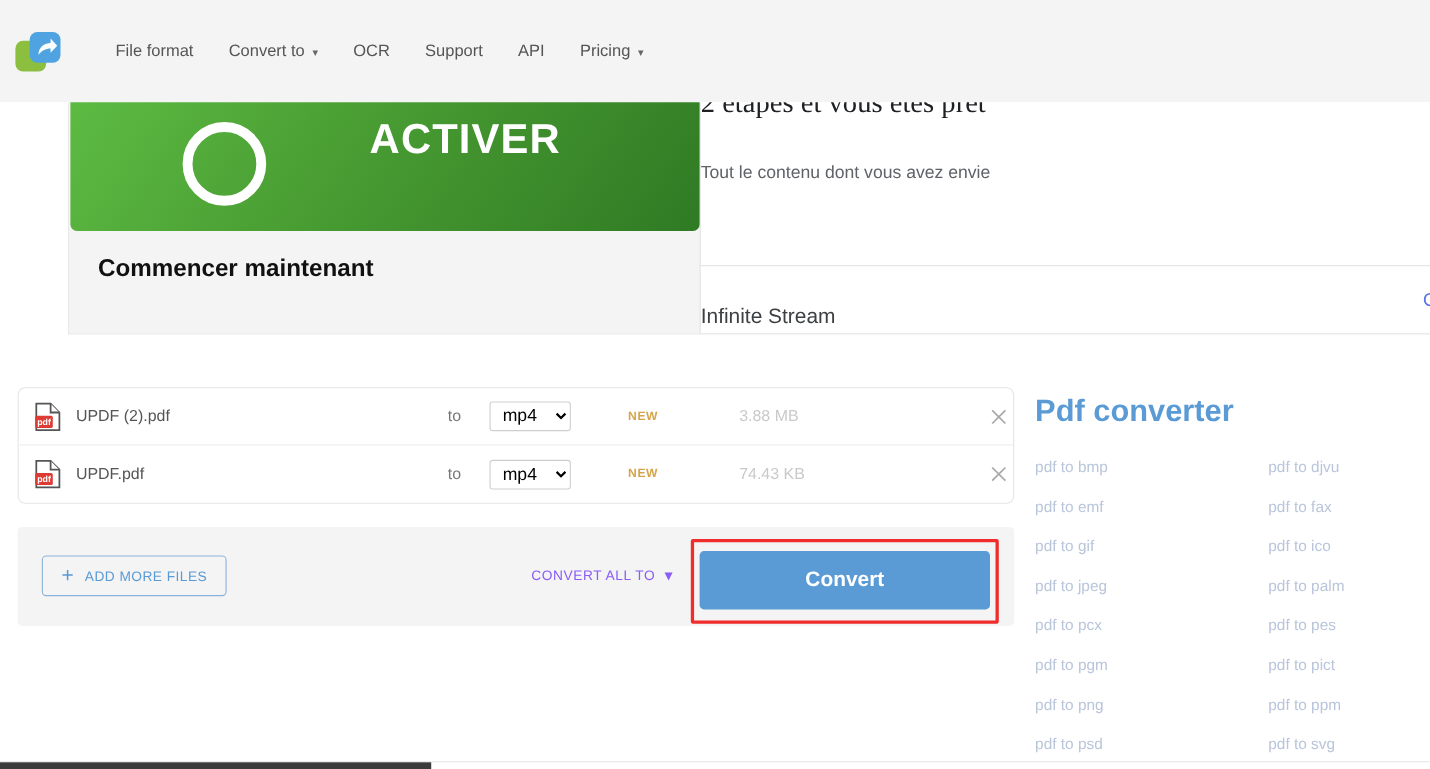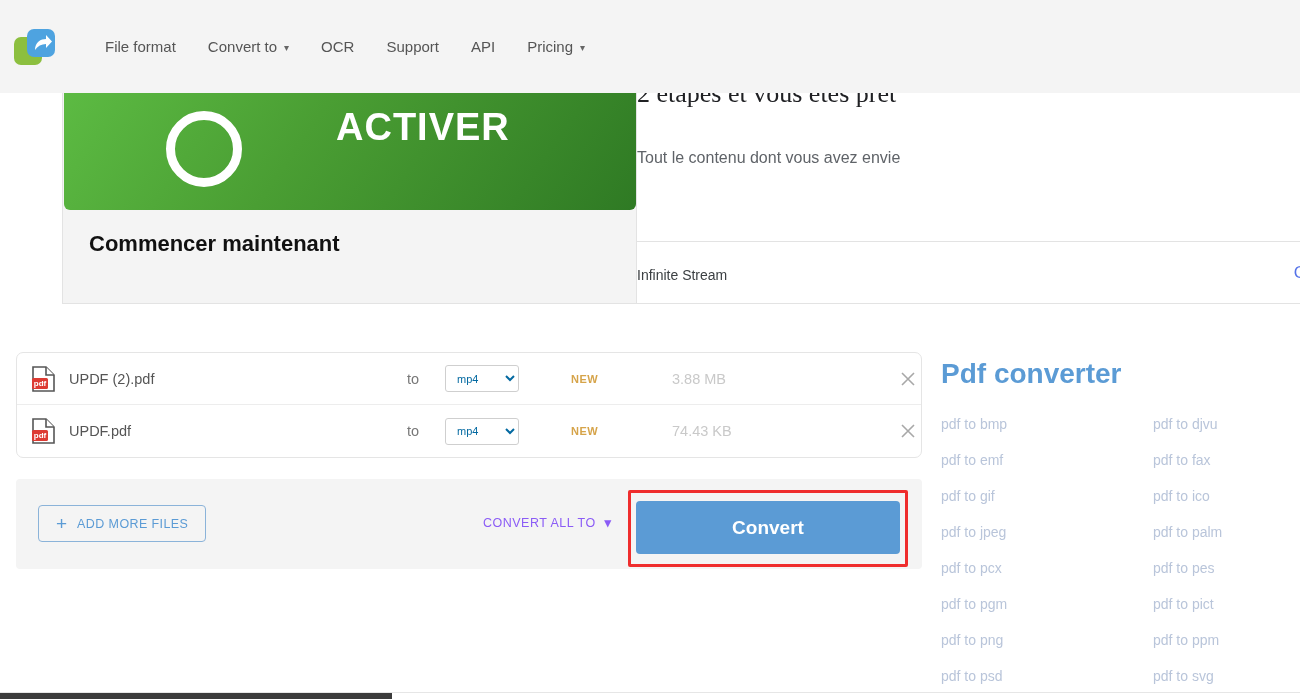--- a/index.html
+++ b/index.html
@@ -90,21 +90,21 @@
     position:absolute; left:0px; top:-14px; font-size:26px; color:#202124;
     font-family:"Liberation Serif", serif; white-space:nowrap;
   }
   #ad-sub{
     position:absolute; left:0px; top:56px; font-size:16px; color:#5f6368; white-space:nowrap;
   }
   #ad-divider{
     position:absolute; left:0; right:0; top:148px; height:1px; background:#e3e3e3;
   }
   #ad-brand{
-    position:absolute; left:0px; top:174px; font-size:14px; color:#3c4043;
+    position:absolute; left:0px; top:185px; font-size:19px; color:#3c4043;
   }
   #ad-cta{
     position:absolute; right:-24px; top:170px; font-size:17px; color:#5572e8; white-space:nowrap;
   }
 
   
   #file-card{
     position:absolute; left:16px; top:352px; width:906px;
     background:#ffffff; border:1px solid #e5e5e5; border-radius:7px;
     overflow:hidden;
@@ -112,21 +112,21 @@
   .file-row{
     display:flex; align-items:center; height:52px; padding:0 0 0 14px;
     border-bottom:1px solid #ededed; position:relative;
   }
   .file-row:last-child{ border-bottom:none; }
   .pdf-icon{ width:26px; height:28px; flex:none; position:relative; }
   .file-name{ font-size:14.5px; color:#555555; margin-left:12px; }
   .to-label{ position:absolute; left:390px; font-size:14.5px; color:#777777; }
   .format-select{
     position:absolute; left:428px; width:74px; height:27px;
-    font-family:"Liberation Sans", sans-serif; font-size:11px; color:#0369a1;
+    font-family:"Liberation Sans", sans-serif; font-size:16px; color:#000000;
     border:1px solid #cfcfcf; border-radius:3px; background:#fff; padding-left:7px;
   }
   .new-badge{
     position:absolute; left:554px; font-size:11px; font-weight:bold;
     color:#d6a44a; letter-spacing:0.5px;
   }
   .file-size{ position:absolute; left:655px; font-size:14.5px; color:#c9c9c9; }
   .remove-btn{
     position:absolute; left:880px; width:22px; height:22px; cursor:pointer;
     color:#aaaaaa;

